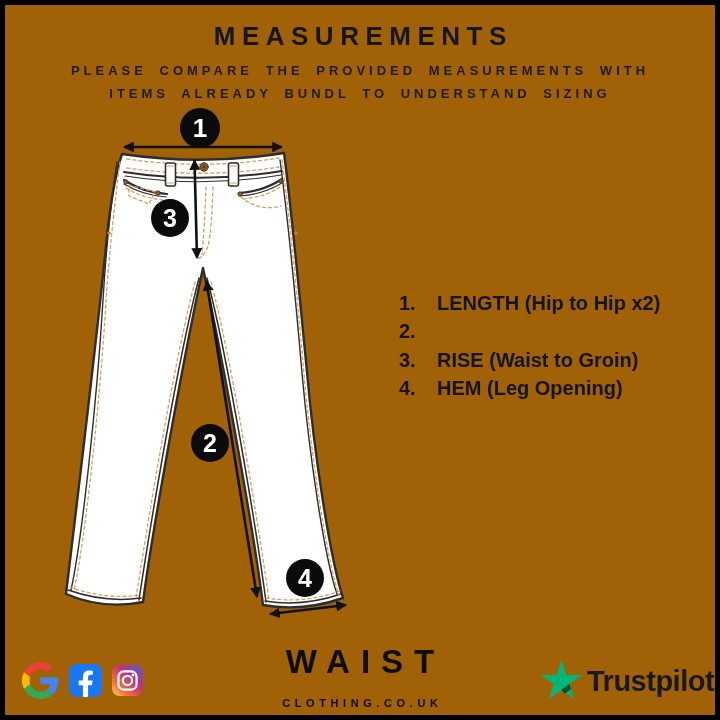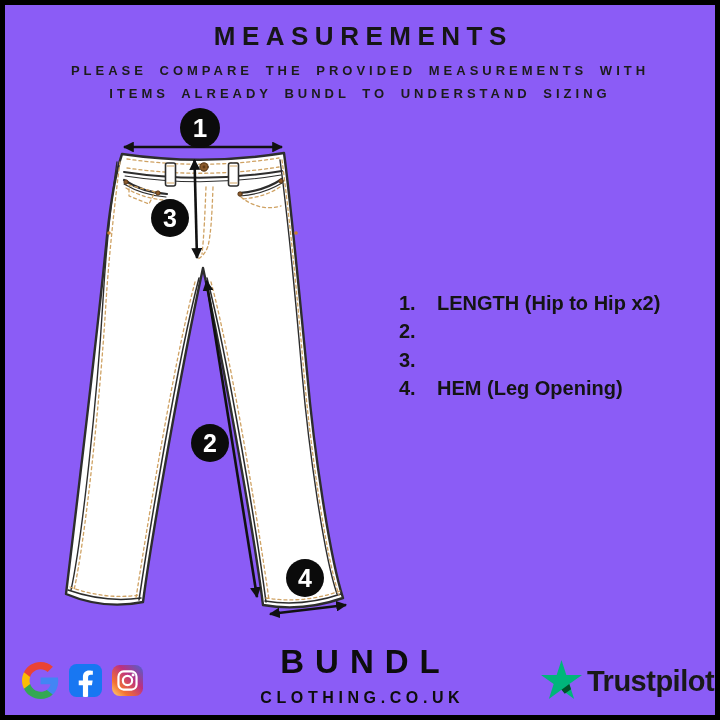--- a/index.html
+++ b/index.html
@@ -1,18 +1,18 @@
 <!DOCTYPE html>
 <html><head>
 <meta charset="utf-8">
 <style>
   html,body{margin:0;padding:0;background:#fff;}
   .page{
     position:relative;width:720px;height:720px;box-sizing:border-box;
-    border:5px solid #000;background:#8b5cf6;overflow:hidden;
+    border:5px solid #000;background:#a16207;overflow:hidden;
     font-family:"Liberation Sans",sans-serif;color:#111;
   }
   
   .hdr{position:absolute;left:0;right:0;top:0;text-align:center;}
   .title{
     margin:16px 0 0 0;font-size:26px;font-weight:bold;letter-spacing:6.5px;
     padding-left:6.5px;color:#161616;
   }
   .subtitle{
     margin:7px 0 0 0;font-size:13px;font-weight:bold;letter-spacing:4px;
@@ -22,21 +22,21 @@
   .jeans-wrap{position:absolute;left:45px;top:90px;width:330px;height:535px;}
   
   .legend{position:absolute;left:394px;top:284px;font-size:20px;font-weight:bold;color:#141414;}
   .legend-row{display:flex;align-items:center;height:28.5px;}
   .legend-num{width:38px;}
   .legend-label{white-space:nowrap;}
   
   .social{position:absolute;left:17px;top:657px;display:flex;align-items:center;gap:10px;}
   .brand{position:absolute;left:50%;top:638px;transform:translateX(-50%);text-align:center;white-space:nowrap;}
   .brand-name{font-size:33px;font-weight:bold;letter-spacing:11px;margin-right:-11px;color:#0d0d0d;}
-  .brand-domain{font-size:16px;font-weight:bold;letter-spacing:4.6px;margin-right:-4.6px;margin-top:8px;color:#0d0d0d;}
+  .brand-domain{font-size:11px;font-weight:bold;letter-spacing:4.6px;margin-right:-4.6px;margin-top:16px;color:#0d0d0d;}
   .trustpilot{position:absolute;left:536px;top:655px;display:flex;align-items:center;gap:5px;text-align:center;}
   .tp-word{font-size:29px;font-weight:600;letter-spacing:-0.5px;color:#191919;}
 </style>
 </head>
 <body>
 
 <div class="page">
 
   <div class="hdr">
     <div class="title">MEASUREMENTS</div>
@@ -151,20 +151,21 @@
   <div class="legend">
     <div class="legend-row">
       <span class="legend-num">1.</span>
       <span class="legend-label">LENGTH (Hip to Hip x2)</span>
     </div>
     <div class="legend-row">
       <span class="legend-num">2.</span>
     </div>
     <div class="legend-row">
       <span class="legend-num">3.</span>
+      <span class="legend-label">RISE (Waist to Groin)</span>
     </div>
     <div class="legend-row">
       <span class="legend-num">4.</span>
       <span class="legend-label">HEM (Leg Opening)</span>
     </div>
   </div>
 
   <div class="social">
     <span>
       <svg width="37" height="37" viewBox="0 0 24 24" xmlns="http://www.w3.org/2000/svg">
@@ -192,21 +193,21 @@
         </defs>
         <rect width="24" height="24" rx="6" fill="url(#igg)"></rect>
         <rect x="5" y="5" width="14" height="14" rx="4" fill="none" stroke="#ffffff" stroke-width="1.7"></rect>
         <circle cx="12" cy="12" r="3.6" fill="none" stroke="#ffffff" stroke-width="1.7"></circle>
         <circle cx="16.3" cy="7.7" r="1.15" fill="#ffffff"></circle>
       </svg>
     </span>
   </div>
 
   <div class="brand">
-    <div class="brand-name">BUNDL</div>
+    <div class="brand-name">WAIST</div>
     <div class="brand-domain">CLOTHING.CO.UK</div>
   </div>
 
   <div class="trustpilot">
     <span>
       <svg width="41" height="39" viewBox="0 0 40 38" xmlns="http://www.w3.org/2000/svg">
         <path fill="#00B67A" d="M40 14.52H24.72L20 0l-4.72 14.52H0l12.36 8.96-4.72 14.52L20 29.04l12.36 8.96-4.72-14.52L40 14.52z"></path>
         <path fill="#005128" d="M20 29.04l7.64-5.56 1.66 5.1-6.1 4.43z"></path>
       </svg>
     </span>

